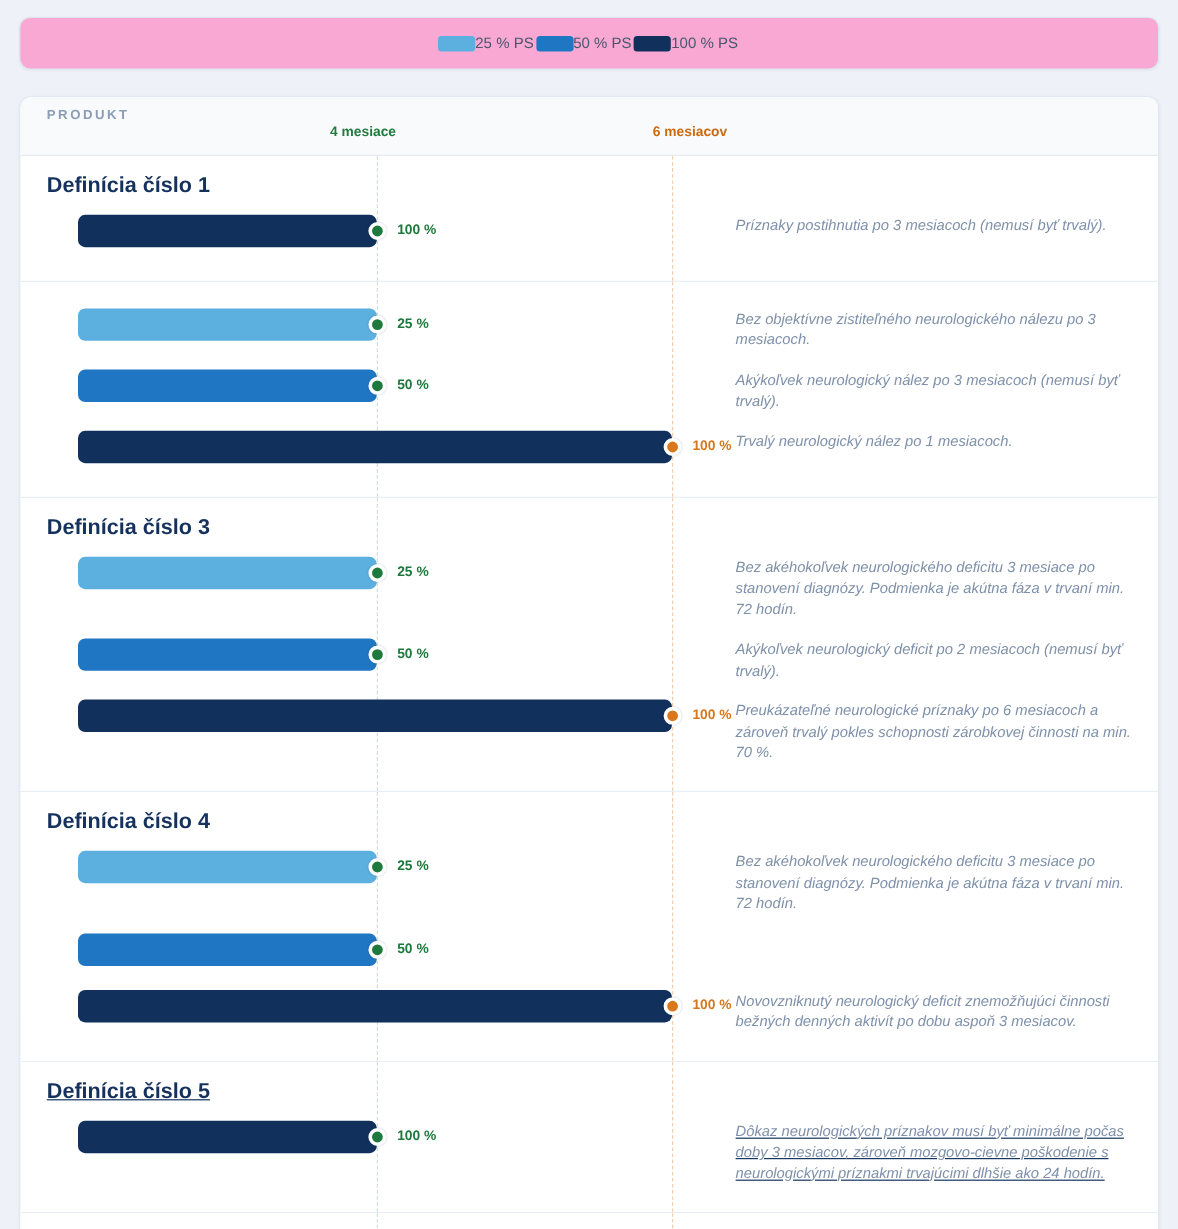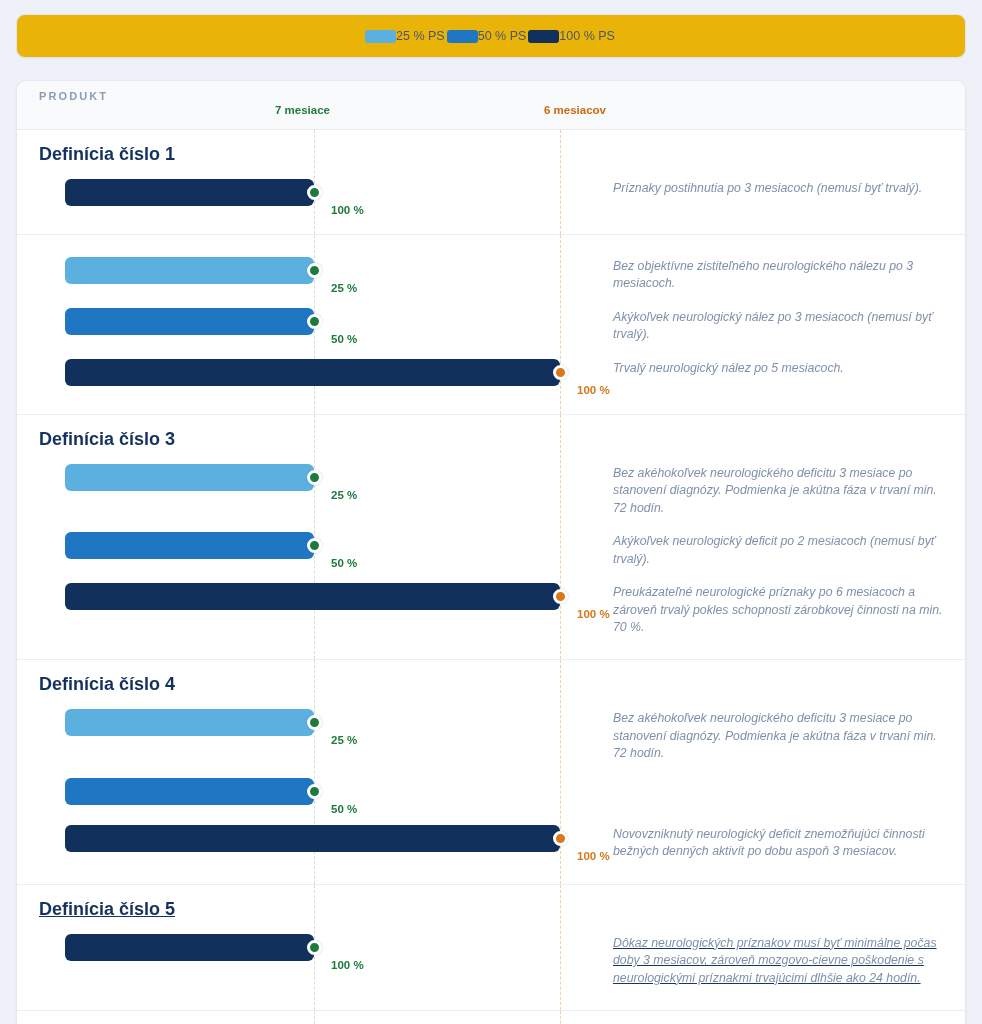--- a/index.html
+++ b/index.html
@@ -17,21 +17,21 @@
   }
 
   .page {
     width: 982px;
     box-sizing: border-box;
     padding: 14px 16px 0 16px;
   }
 
   
   .legend-card {
-    background: #eab308;
+    background: #f9a8d4;
     border: 1px solid #dfe5ef;
     border-radius: 9px;
     height: 42px;
     display: flex;
     align-items: center;
     justify-content: center;
     box-shadow: 0 1px 2px rgba(20,40,80,.04);
   }
   .legend-list {
     display: flex;
@@ -152,21 +152,20 @@
     box-sizing: border-box;
     box-shadow: 0 0 2px rgba(20,40,80,.25);
   }
 
   .bar-pct {
     position: absolute;
     top: 12px;
     font-size: 11.5px;
     font-weight: bold;
     white-space: nowrap;
-    margin-top: 18px;
   }
 
   .desc {
     flex: 1 1 auto;
     font-size: 12.3px;
     line-height: 1.42;
     font-style: italic;
     color: #7e90aa;
     padding: 6px 22px 4px 0;
     max-width: 340px;
@@ -198,21 +197,21 @@
           <span class="legend-swatch" style="background: rgb(18, 48, 92);"></span>
           <span class="legend-label">100 % PS</span>
         </div>
       </div>
   </div>
 
   <div class="main-card">
 
     <div class="card-header">
       <div class="produkt-label">PRODUKT</div>
-      <div class="head-tick m3">7 mesiace</div>
+      <div class="head-tick m3">4 mesiace</div>
       <div class="head-tick m6">6 mesiacov</div>
     </div>
 
     <div class="defs" id="defs-container">
         <div class="def-group">
           <div class="guide g3"></div>
           <div class="guide g6"></div>
           <div class="def-title">Definícia číslo 1</div>
           <div class="def-row">
             <div class="bar-area">
@@ -241,21 +240,21 @@
               <div class="bar-pct" style="left: 314px; color: rgb(29, 122, 60);">50 %</div>
             </div>
             <div class="desc">Akýkoľvek neurologický nález po 3 mesiacoch (nemusí byť trvalý).</div>
           </div>
           <div class="def-row">
             <div class="bar-area">
               <div class="bar" style="width: 495px; background: rgb(18, 48, 92);"></div>
               <div class="bar-dot" style="left: 536px; background: rgb(217, 119, 26);"></div>
               <div class="bar-pct" style="left: 560px; color: rgb(217, 119, 26);">100 %</div>
             </div>
-            <div class="desc">Trvalý neurologický nález po 5 mesiacoch.</div>
+            <div class="desc">Trvalý neurologický nález po 1 mesiacoch.</div>
           </div>
         </div>
         <div class="def-group">
           <div class="guide g3"></div>
           <div class="guide g6"></div>
           <div class="def-title">Definícia číslo 3</div>
           <div class="def-row">
             <div class="bar-area">
               <div class="bar" style="width: 249px; background: rgb(92, 176, 224);"></div>
               <div class="bar-dot" style="left: 290px; background: rgb(29, 122, 60);"></div>

